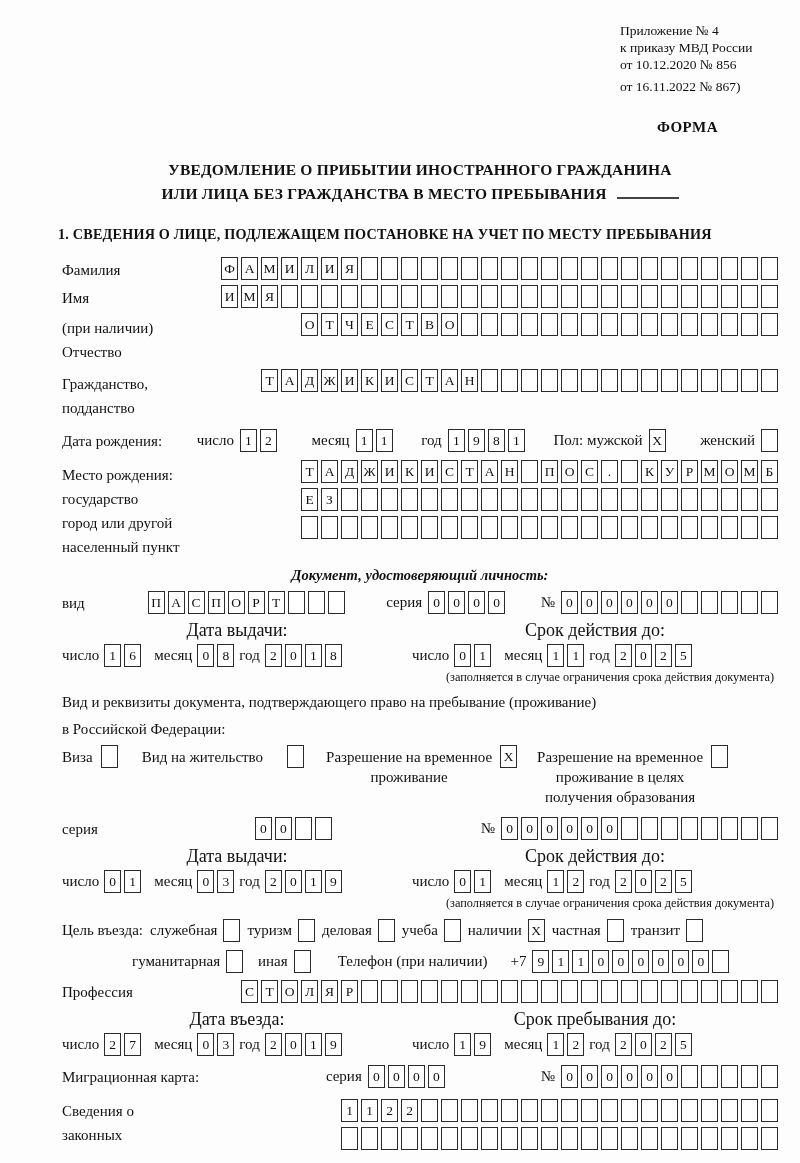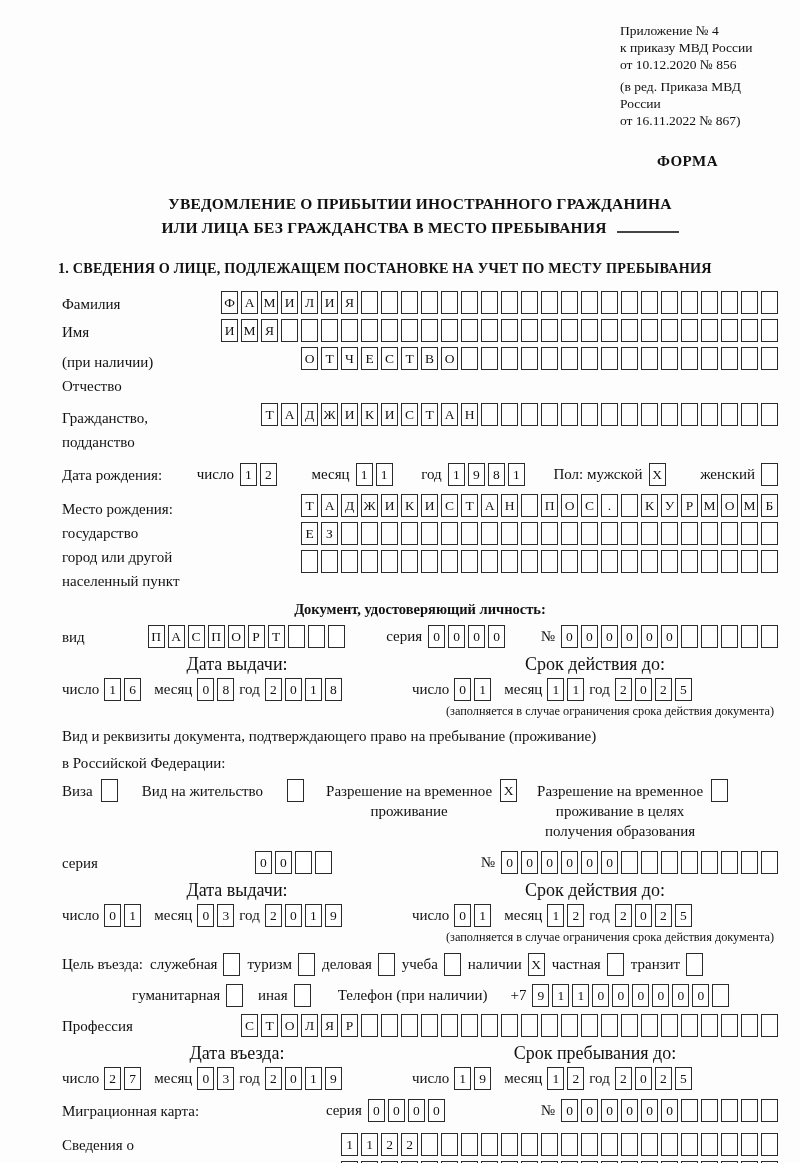--- a/index.html
+++ b/index.html
@@ -21,21 +21,21 @@
   .lbl { flex:0 0 auto; padding-top:3px; line-height:20px; }
   .cells { display:inline-flex; gap:3px; flex-wrap:nowrap; }
   .cell {
     width:17px; height:23px; border:1.6px solid #2b2b2b; background:#fff;
     display:inline-flex; align-items:center; justify-content:center;
     font-size:13.5px; font-family:"Liberation Serif", serif; flex:0 0 auto;
   }
   .stack { display:flex; flex-direction:column; gap:5px; }
   .inline { display:inline-flex; align-items:center; gap:6px; }
   .gap14 { margin-left:14px; } .gap8 { margin-left:8px; }
-  .doc-header { text-align:center; font-weight:bold; font-size:14.5px; margin:8px 0 7px; }
+  .doc-header { text-align:center; font-weight:bold; font-size:14.5px; margin:8px 0 7px;font-style:italic; }
   .daterow { display:flex; margin-top:6px; font-size:15px; }
   .datecol-l { width:350px; } .datecol-r { flex:1; }
   .datehead { text-align:center; font-size:18px; margin-bottom:3px; }
   .dateline { display:flex; align-items:center; gap:5px; }
   .validnote { text-align:right; font-size:12.3px; margin:3px 4px 6px 0; }
   .plain { font-size:15px; line-height:23px; margin:4px 0; }
   .permit-row { display:flex; align-items:flex-start; gap:10px; font-size:15px; margin:4px 0 10px; }
   .permit-opt { display:flex; align-items:flex-start; gap:8px; }
   .permit-txt { text-align:center; line-height:20px; padding-top:2px; }
   .purpose-row { display:flex; align-items:center; gap:7px; font-size:15px; margin:8px 0 2px; flex-wrap:nowrap; }
@@ -46,21 +46,20 @@
 </head>
 <body>
 
 <div class="page">
 
   <div class="appendix">
     <div>Приложение № 4</div>
     <div>к приказу МВД России</div>
     <div>от 10.12.2020 № 856</div>
     <div class="blk2">
-      <div>(в ред. Приказа МВД России</div>
       <div>от 16.11.2022 № 867)</div>
     </div>
   </div>
 
   <div class="forma">ФОРМА</div>
 
   <div class="title">
     <div>УВЕДОМЛЕНИЕ О ПРИБЫТИИ ИНОСТРАННОГО ГРАЖДАНИНА</div>
     <div><span>ИЛИ ЛИЦА БЕЗ ГРАЖДАНСТВА В МЕСТО ПРЕБЫВАНИЯ</span><span class="blank"></span></div>
   </div>

